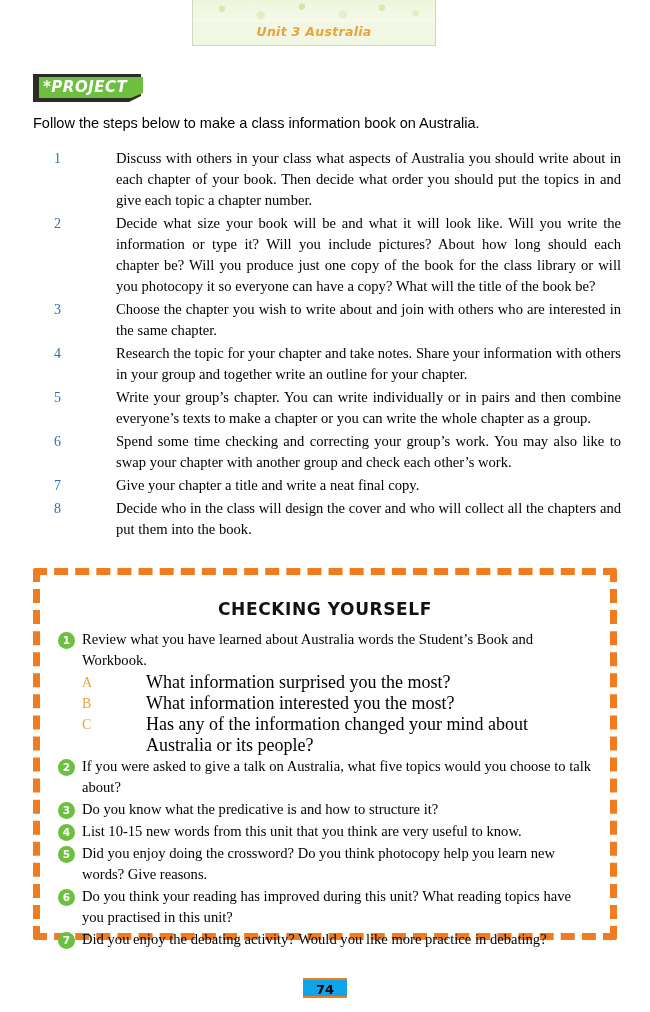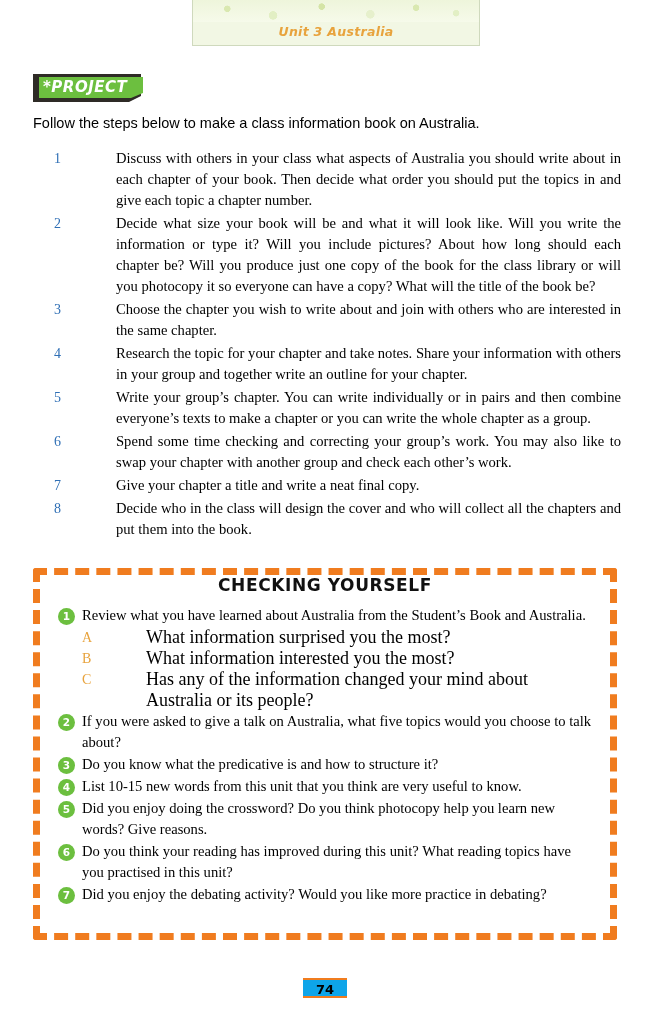--- a/index.html
+++ b/index.html
@@ -14,21 +14,21 @@
     font-family: "Liberation Serif", serif;
     color: #000000;
     overflow: hidden;
   }
 
   
   .header-band {
     position: absolute;
     top: 0;
     left: 192px;
-    width: 288px;
+    width: 244px;
     height: 46px;
     background: #f2f7e4;
     border-left: 1px solid #cfd9bd;
     border-right: 1px solid #cfd9bd;
     border-bottom: 1px solid #cfd9bd;
     box-sizing: border-box;
   }
   .header-band .speckles {
     position: absolute;
     top: 0; left: 0; right: 0; height: 22px;
@@ -134,20 +134,21 @@
     left: 33px;
     top: 568px;
     width: 584px;
     height: 372px;
     box-sizing: border-box;
     border: 7px dashed #f07c1f;
     border-radius: 3px;
   }
   .check-title {
     text-align: center;
+    margin-top: 24px;
     font-family: "DejaVu Sans", sans-serif;
     font-size: 17px;
     font-weight: bold;
     letter-spacing: 0.6px;
     color: #111;
   }
   .check-list {
     margin-top: 10px;
     padding: 0 14px 0 18px;
   }
@@ -264,21 +265,21 @@
     <div class="step-text">Decide who in the class will design the cover and who will collect all the chapters and put them into the book.</div>
   </div>
 </div>
 
 <div class="check-box">
   <div class="check-title">CHECKING YOURSELF</div>
   <div class="check-list">
 
     <div class="check-item">
       <div class="bullet-num">1</div>
-      <div class="check-text">Review what you have learned about Australia from the Student’s Book and Australia.</div>
+      <div class="check-text">Review what you have learned about Australia words the Student’s Book and Workbook.</div>
     </div>
     <div class="sub-list">
       <div class="sub-item">
         <div class="sub-letter">A</div>
         <div class="sub-text">What information surprised you the most?</div>
       </div>
       <div class="sub-item">
         <div class="sub-letter">B</div>
         <div class="sub-text">What information interested you the most?</div>
       </div>

